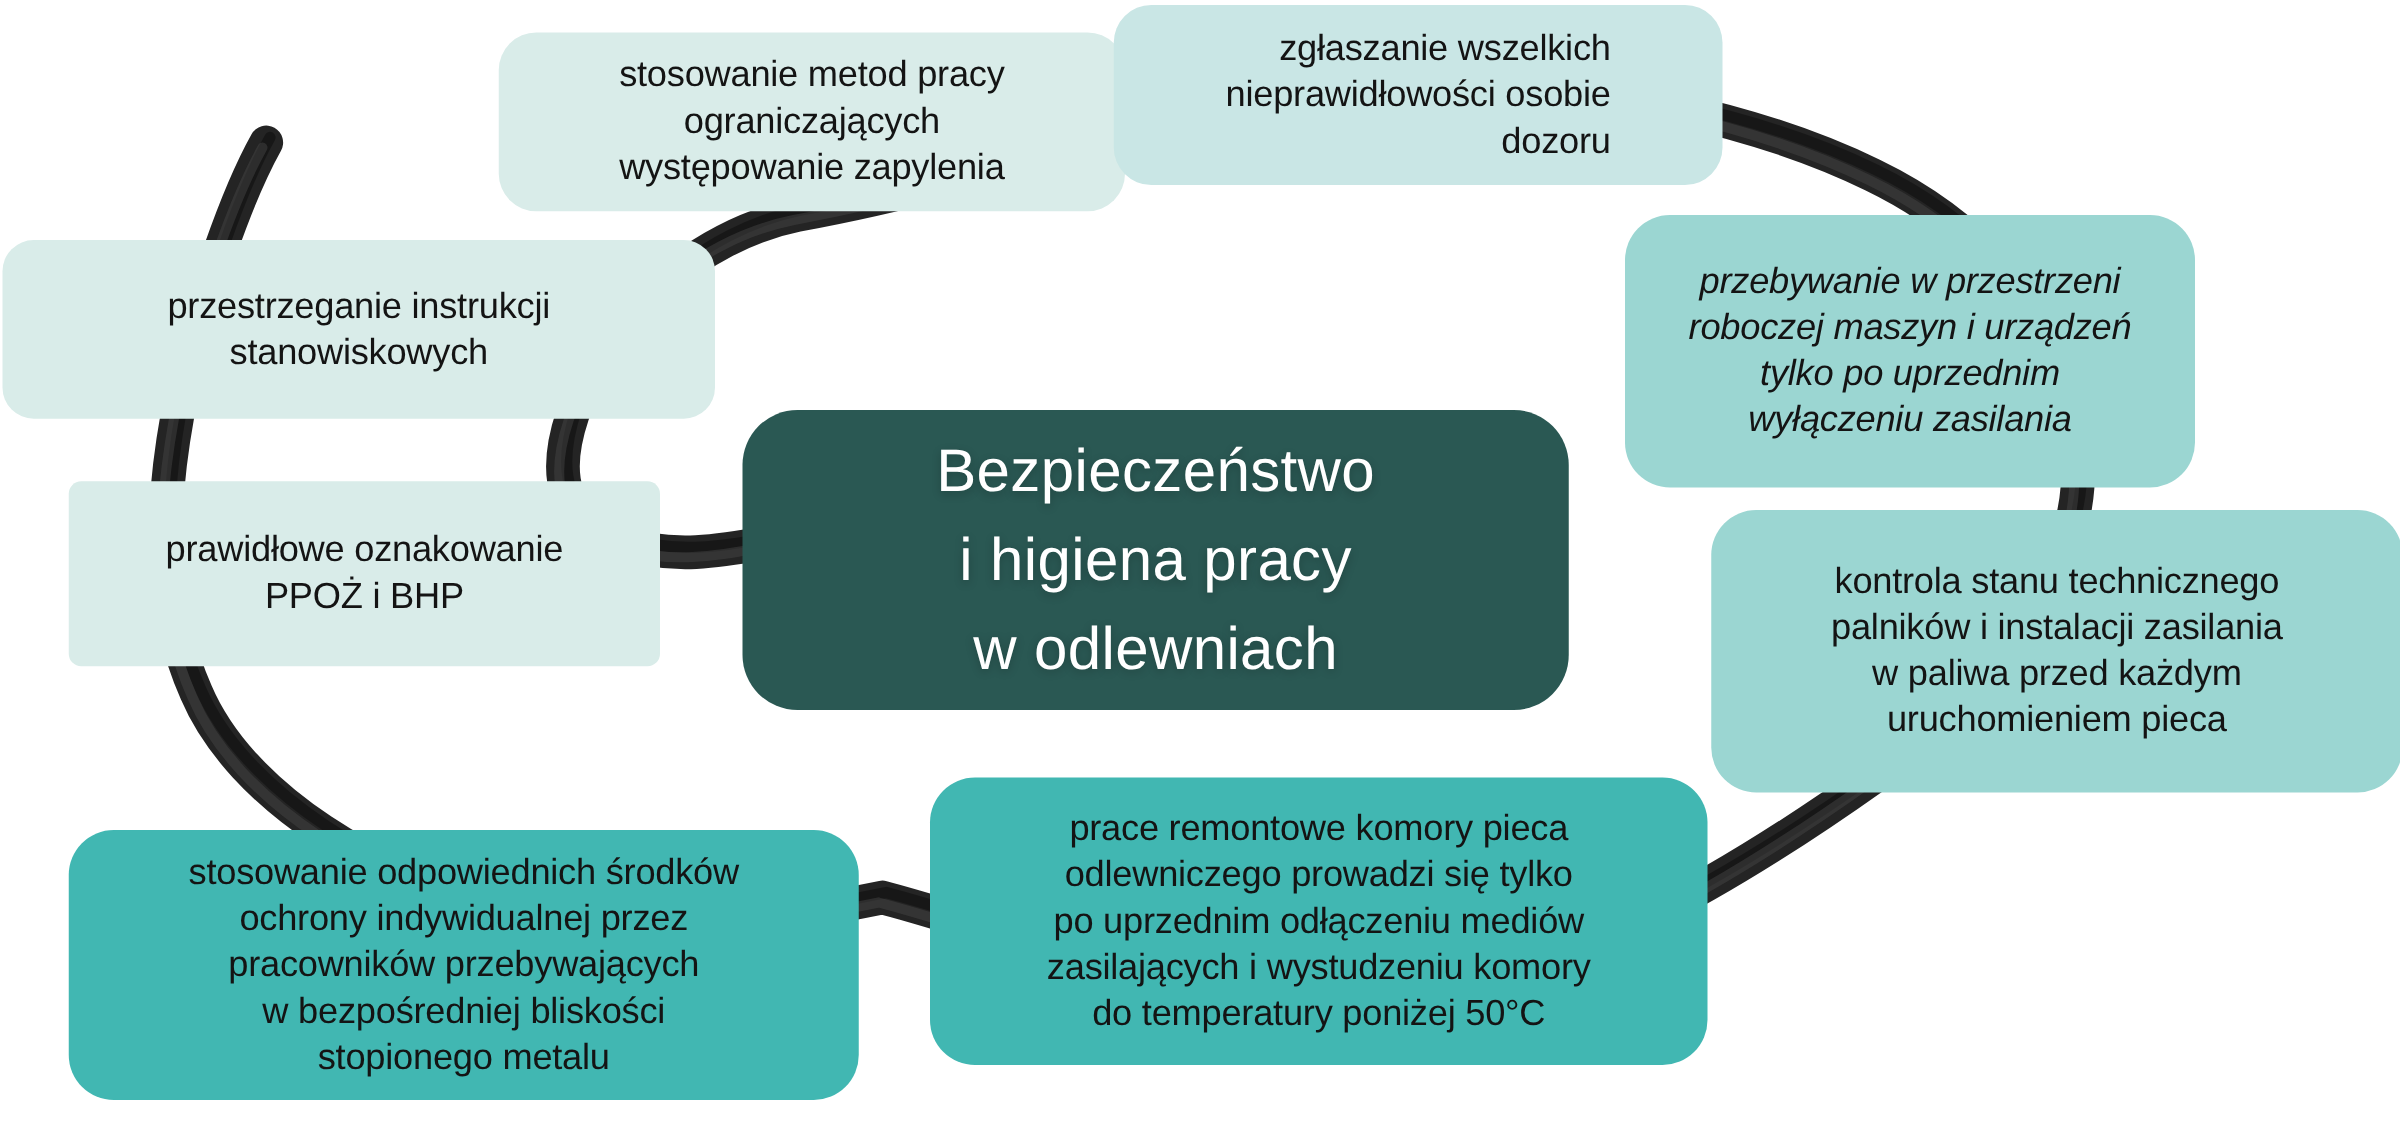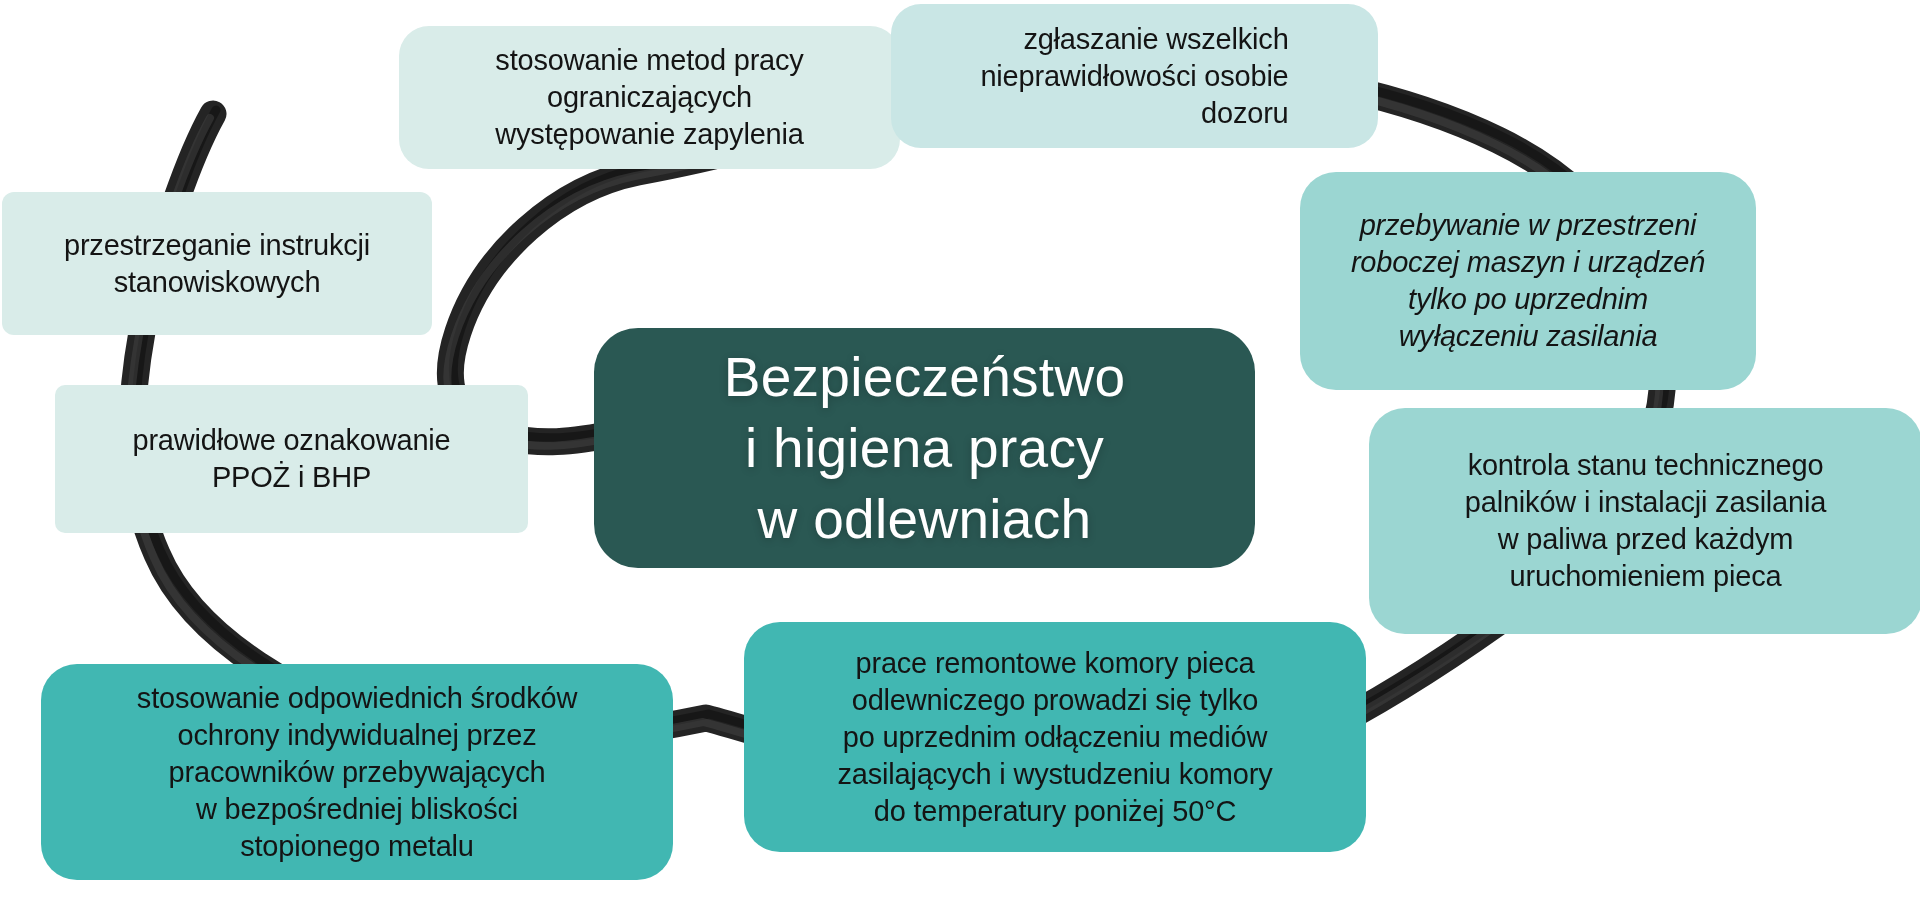--- a/index.html
+++ b/index.html
@@ -22,32 +22,32 @@
     text-align:center; white-space:pre-line; color:var(--ink);
     font-size:29px; line-height:37px; letter-spacing:-0.2px; padding:6px 10px;
     box-sizing:border-box;
   }
   .mint{background:var(--mint);}
   .cyan{background:var(--cyan);}
   .teal-mid{background:var(--teal-mid);}
   .teal-strong{background:var(--teal-strong);}
   .n1{left:356px; top:26px;  width:501px; height:143px; border-radius:30px;margin-left:43px;}
   .n2{left:891px; top:4px;   width:487px; height:144px; border-radius:30px;text-align:right;}
-  .n3{left:2px;   top:192px; width:430px; height:143px; border-radius:12px;}
+  .n3{left:2px;   top:192px; width:570px; height:143px; border-radius:25px;}
   .n4{left:55px;  top:385px; width:473px; height:148px; border-radius:10px;}
   .n5{left:1300px;top:172px; width:456px; height:218px; border-radius:36px;font-style:italic;}
   .n6{left:1369px;top:408px; width:553px; height:226px; border-radius:36px;}
-  .n7{left:41px;  top:664px; width:632px; height:216px; border-radius:36px;}
+  .n7{left:55px;  top:664px; width:632px; height:216px; border-radius:36px;}
   .n8{left:744px; top:622px; width:622px; height:230px; border-radius:36px;}
   .central{
     position:absolute; left:594px; top:328px; width:661px; height:240px;
     background:var(--dark); border-radius:44px;
     display:flex; align-items:center; justify-content:center;
     text-align:center; white-space:pre-line; color:var(--title-ink);
-    font-size:55px; line-height:71px; letter-spacing:.3px;
+    font-size:48px; line-height:71px; letter-spacing:.3px;
     text-shadow:0 2px 8px rgba(0,0,0,.22);
     box-sizing:border-box;
   }
 </style>
 </head>
 <body>
 
 <div class="canvas">
 
   <svg class="loop-svg" width="1920" height="903" viewBox="0 0 1920 903" aria-hidden="true">

